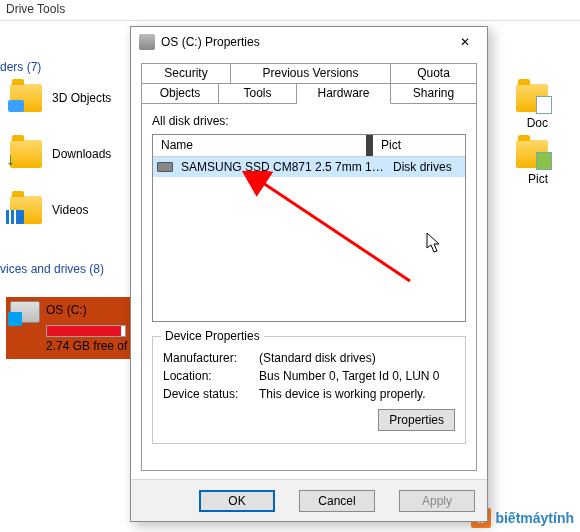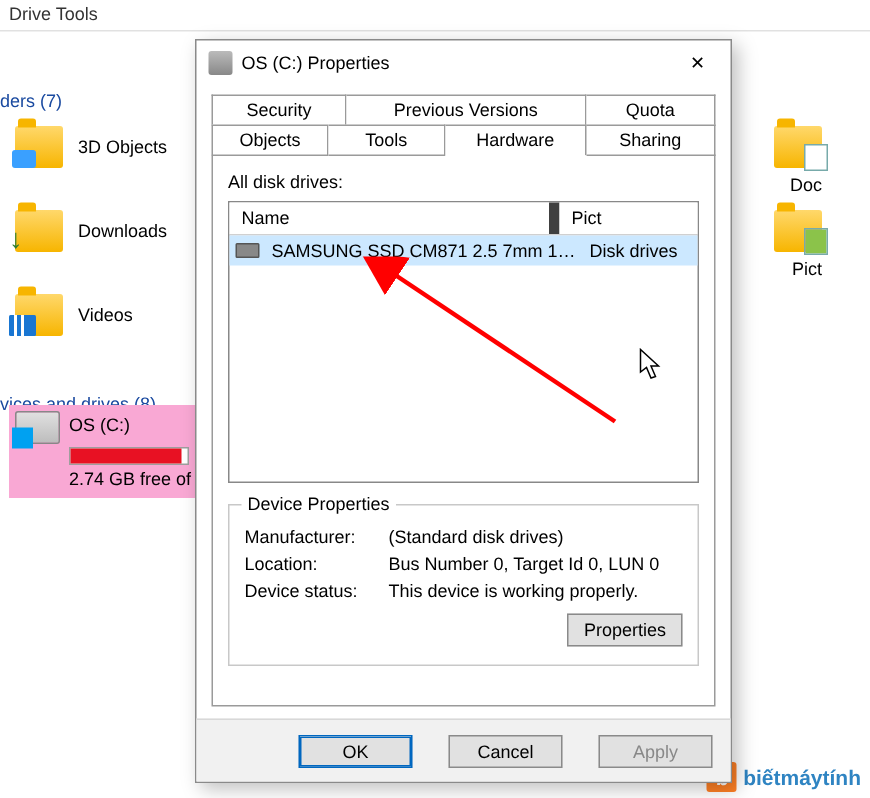--- a/index.html
+++ b/index.html
@@ -14,21 +14,21 @@
 .bg-devices-hdr { position: absolute; left: 0; top: 262px; color: #1a4aa0; font-size: 12px; }
 
 .bg-item { position: absolute; left: 10px; display: flex; align-items: center; gap: 10px; }
 .bg-item .folder-ico { width: 32px; height: 28px; border-radius: 2px; background: linear-gradient(#ffd86b,#f7b500); position: relative; }
 .bg-item .folder-ico::before { content:""; position:absolute; top:-5px; left:2px; width:12px; height:6px; background:#f7b500; border-radius:2px 2px 0 0; }
 .bg-item .folder-ico.obj::after { content:""; position:absolute; bottom:0; left:-2px; width:16px; height:12px; background:#3aa0ff; border-radius:2px; }
 .bg-item .folder-ico.dl::after { content:"↓"; position:absolute; bottom:-2px; left:-4px; color:#2e7d32; font-size:18px; font-weight:bold; }
 .bg-item .folder-ico.vid::after { content:""; position:absolute; bottom:0; left:-4px; width:18px; height:14px; background:linear-gradient(90deg,#1976d2 3px,#fff 3px 5px,#1976d2 5px 8px,#fff 8px 10px,#1976d2 10px); border-radius:1px; }
 .bg-item .label { color: #000; }
 
-.bg-drive { position: absolute; left: 6px; top: 270px; width: 126px; background: #f9a8d4; padding: 4px 4px 6px 4px; }
+.bg-drive { position: absolute; left: 6px; top: 297px; width: 126px; background: #c2410c; padding: 4px 4px 6px 4px; }
 .bg-drive .drive-ico { width: 30px; height: 22px; background: linear-gradient(#e0e0e0,#bdbdbd); border:1px solid #888; border-radius:2px; margin-bottom:4px; position:relative; }
 .bg-drive .drive-ico::after { content:""; position:absolute; left:-3px; bottom:-4px; width:14px; height:14px; background:#00a1f1; }
 .bg-drive .drive-name { color:#000; margin-left: 36px; margin-top:-24px; }
 .bg-drive .gauge { margin: 8px 0 2px 36px; width: 80px; height: 12px; border:1px solid #9e9e9e; background:#fff; position:relative; }
 .bg-drive .gauge .fill { position:absolute; left:0; top:0; bottom:0; width:95%; background:#e81123; }
 .bg-drive .free { margin-left:36px; color:#000; }
 
 
 .bg-lib { position: absolute; left: 516px; display:flex; flex-direction:column; align-items:flex-end; gap:4px; }
 .bg-lib .folder-ico { width: 32px; height: 28px; border-radius:2px; background:linear-gradient(#ffd86b,#f7b500); position:relative; }

